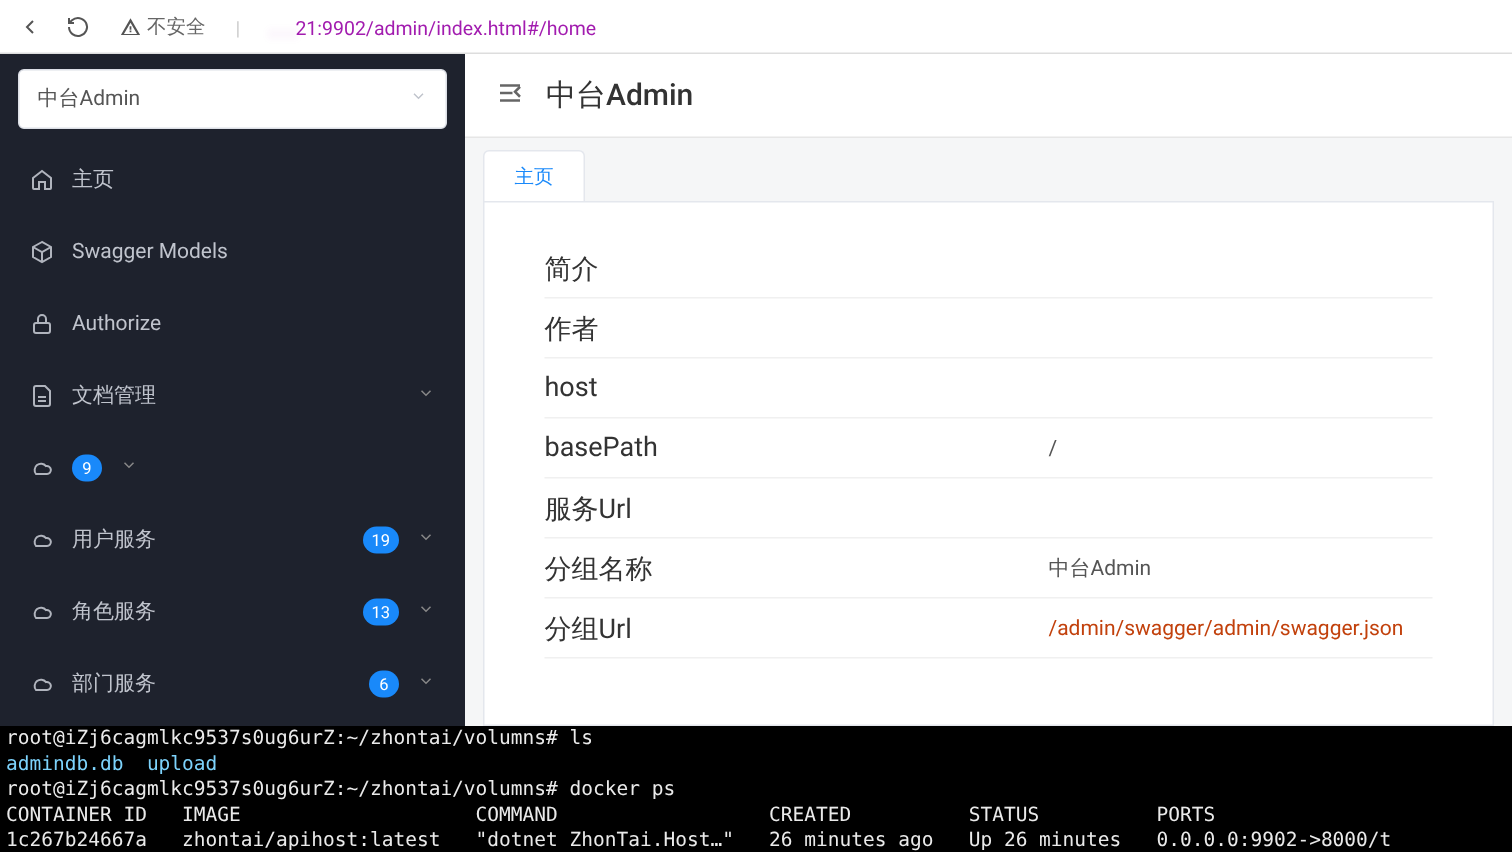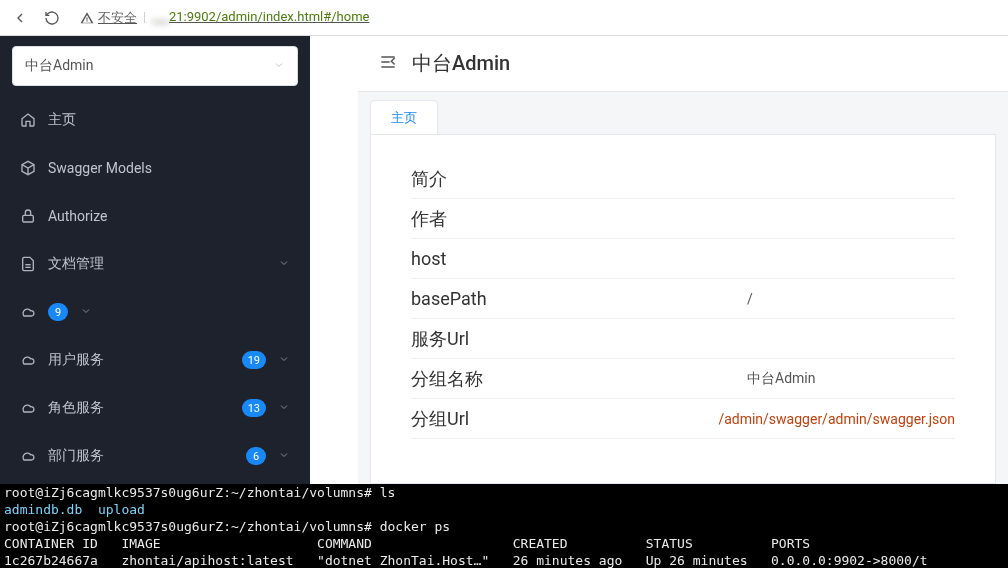--- a/index.html
+++ b/index.html
@@ -1,25 +1,25 @@
 <!DOCTYPE html>
 <html><head>
   <meta charset="utf-8">
   <style>
     * { margin: 0; padding: 0; box-sizing: border-box; }
     body { font-family: -apple-system, BlinkMacSystemFont, "Segoe UI", Roboto, "Helvetica Neue", Arial, sans-serif; font-size: 14px; color: #333; background: #fff; overflow: hidden; }
     
     .browser-bar { height: 36px; display: flex; align-items: center; padding: 0 8px; border-bottom: 1px solid #ddd; background: #fff; gap: 8px; }
     .nav-btn { width: 24px; height: 24px; display: flex; align-items: center; justify-content: center; cursor: pointer; color: #555; }
-    .url-bar { flex: 1; display: flex; align-items: flex-start; gap: 6px; padding: 0 8px; color: #555; font-size: 13px; text-decoration: underline; }
+    .url-bar { flex: 1; display: flex; align-items: flex-end; gap: 20px; padding: 0 8px; color: #555; font-size: 13px; }
     .url-bar .warn-badge { display: inline-flex; align-items: center; gap: 4px; color: #666; }
-    .url-bar .url-text { color: #4d7c0f; }
+    .url-bar .url-text { color: #a21caf; }
     .url-bar .url-blur { filter: blur(3px); }
     
-    .app { display: flex; height: calc(568px - 36px - 84px); gap: 48px; }
+    .app { display: flex; height: calc(568px - 36px - 84px); }
     
     .sidebar { width: 310px; background: #1e222d; color: #c0c4cd; display: flex; flex-direction: column; }
     .site-select { margin: 10px 12px 10px 12px; background: #fff; border: 1px solid #dcdfe6; border-radius: 4px; height: 40px; display: flex; align-items: center; padding: 0 12px; color: #555; position: relative; }
     .site-select .chev { position: absolute; right: 12px; color: #c0c4cc; }
     .menu { flex: 1; overflow-y: auto; }
     .menu-item { height: 48px; display: flex; align-items: center; padding: 0 20px; color: #c0c4cd; cursor: pointer; gap: 12px; position: relative; }
     .menu-item .mi-icon { width: 16px; display: inline-flex; align-items: center; justify-content: center; opacity: 0.9; }
     .menu-item .mi-label { flex: 1; }
     .menu-item .mi-badge { background: #1989fa; color: #fff; border-radius: 10px; min-width: 20px; height: 18px; display: inline-flex; align-items: center; justify-content: center; font-size: 11px; padding: 0 6px; }
     .menu-item .mi-chev { color: #888; }

